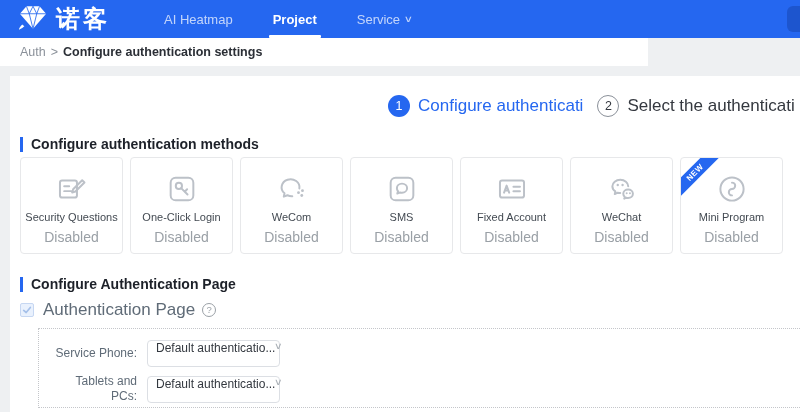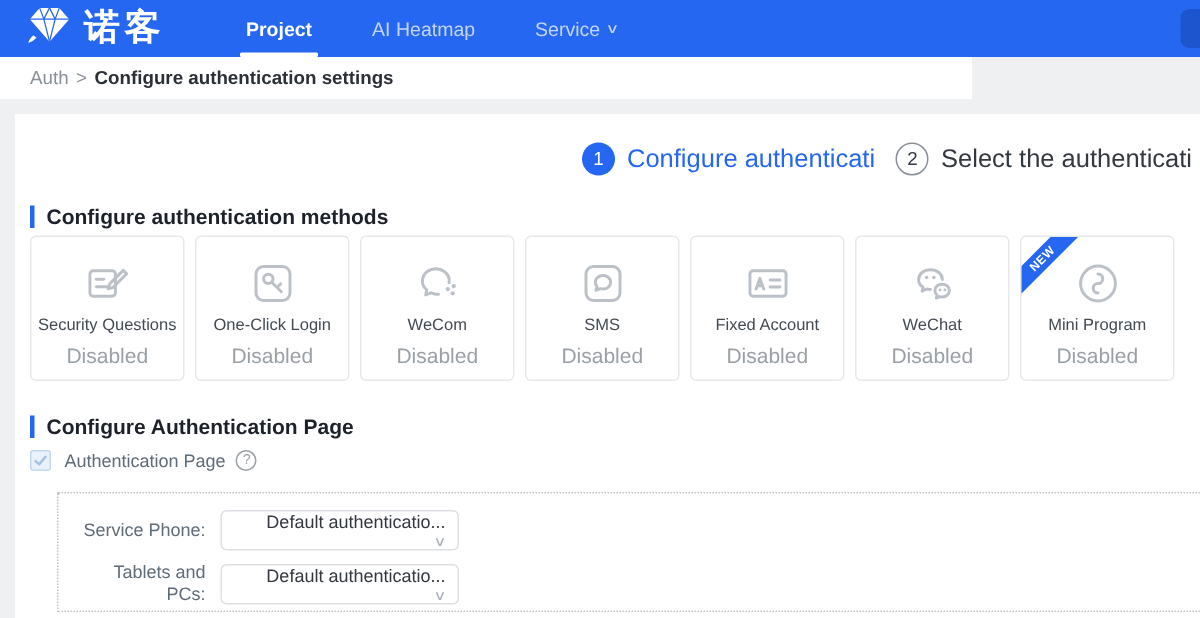--- a/index.html
+++ b/index.html
@@ -49,27 +49,27 @@
   .card-icon { margin-top:13px; height:36px; display:flex; align-items:center; justify-content:center; }
   .card-icon svg { stroke:#bcc1c8; }
   .card-name { font-size:11px; color:#434a52; margin-top:4px; white-space:nowrap; }
   .card-status { font-size:14px; color:#9aa0a6; margin-top:6px; }
   .ribbon { position:absolute; top:8px; left:-17px; width:62px; transform:rotate(-45deg); background:#2567f0; color:#fff; font-size:8px; font-weight:bold; text-align:center; padding:2px 0; letter-spacing:.5px; }
 
   
   .checkbox-row { position:absolute; top:224px; left:10px; display:flex; align-items:center; }
   .checkbox { width:14px; height:14px; background:#e9f1fd; border:1px solid #c6d7f2; border-radius:2px; display:flex; align-items:center; justify-content:center; cursor:pointer; }
   .checkbox svg { stroke:#a5c0e9; }
-  .checkbox-label { font-size:12px; color:#5f6b77; margin-left:9px; }
+  .checkbox-label { font-size:17px; color:#5f6b77; margin-left:9px; }
   .help-icon { width:14px; height:14px; border:1px solid #9aa0a6; border-radius:50%; color:#9aa0a6; font-size:9.5px; line-height:12px; text-align:center; margin-left:7px; cursor:pointer; }
 
   .dotted-box { position:absolute; top:252px; left:28px; width:772px; height:80px; border:1px dotted #c4c6ca; padding:11px 0 0 8px; }
   .field-row { display:flex; align-items:center; margin-bottom:7px; }
   .field-label { width:90px; text-align:right; font-size:12px; color:#5f6b77; margin-right:10px; line-height:1.25; }
-  .select { width:159px; height:27px; background:#fff; border:1px solid #dcdfe4; border-radius:4px; display:flex; align-items:flex-end; justify-content:space-between; padding:0 8px; cursor:pointer;flex-direction:column; }
+  .select { width:133px; height:27px; background:#fff; border:1px solid #dcdfe4; border-radius:4px; display:flex; align-items:flex-start; justify-content:space-between; padding:0 8px; cursor:pointer; }
   .select-value { font-size:12px; color:#33383f; white-space:nowrap; }
   .select-chev { font-size:9px; color:#aab0b6; transform:scaleX(1.3); }
 </style>
 </head>
 <body>
 
 <div class="navbar">
   <div class="logo">
     <span>
       <svg width="30" height="27" viewBox="0 0 32 28">
@@ -80,25 +80,25 @@
           <polyline points="23,2 20,10 16,26"></polyline>
           <polyline points="16,2 12,10"></polyline>
           <polyline points="16,2 20,10"></polyline>
         </g>
         <path d="M4.5 21.5 Q1 25 1 27 Q4.5 25.6 6.8 23.2 Z" fill="#ffffff"></path>
       </svg>
     </span>
     <span class="logo-text">诺客</span>
   </div>
   <nav class="main-nav">
+      <div class="nav-item">
+        <span>AI Heatmap</span>
+      </div>
       <div class="nav-item active">
         <span>Project</span>
-      </div>
-      <div class="nav-item">
-        <span>AI Heatmap</span>
       </div>
       <div class="nav-item">
         <span>Service</span>
         <span class="nav-chev">∨</span>
       </div>
     </nav>
   <div class="nav-right-stub"></div>
 </div>
 
 <div class="breadcrumb-bar">

